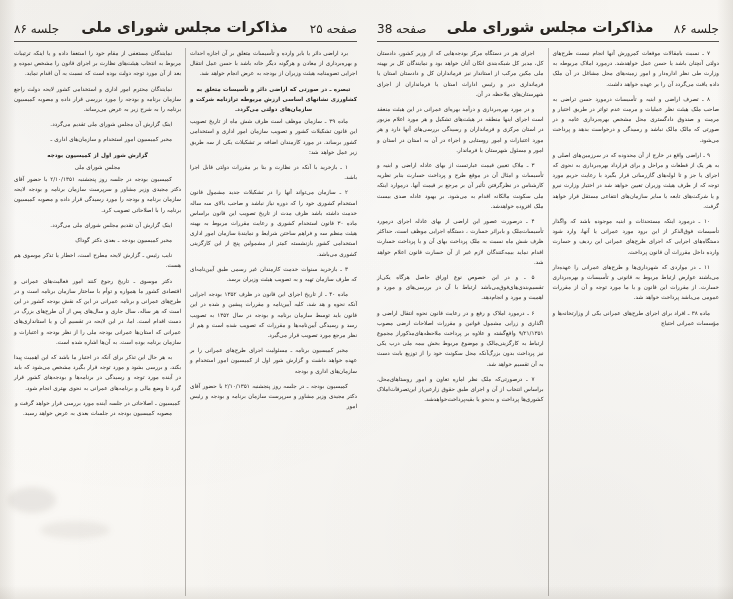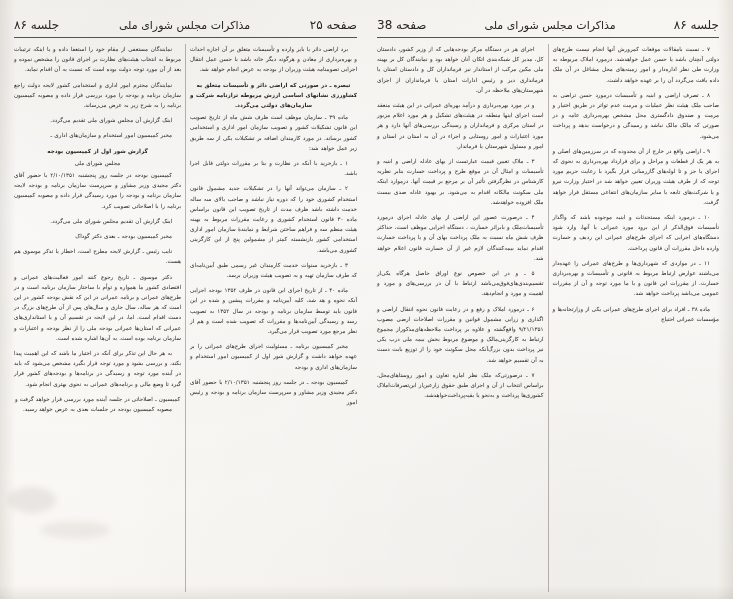--- a/index.html
+++ b/index.html
@@ -54,22 +54,22 @@
     display: flex;
     align-items: flex-end;
     justify-content: space-between;
     font-family: "DejaVu Sans", sans-serif;
     font-size: 8.5px;
     color: #2a2622;
     padding-bottom: 3px;
     letter-spacing: 0px;
   }
   .head .title {
-    font-size: 11px;
-    font-weight: normal;
+    font-size: 15px;
+    font-weight: bold;
     text-align: center;
     flex: 1;
   }
   .head .side {
     font-size: 12px;
     white-space: nowrap;
     min-width: 42px;
   }
   .head .side.left { text-align: left; }
   .head .side.right { text-align: center; }

